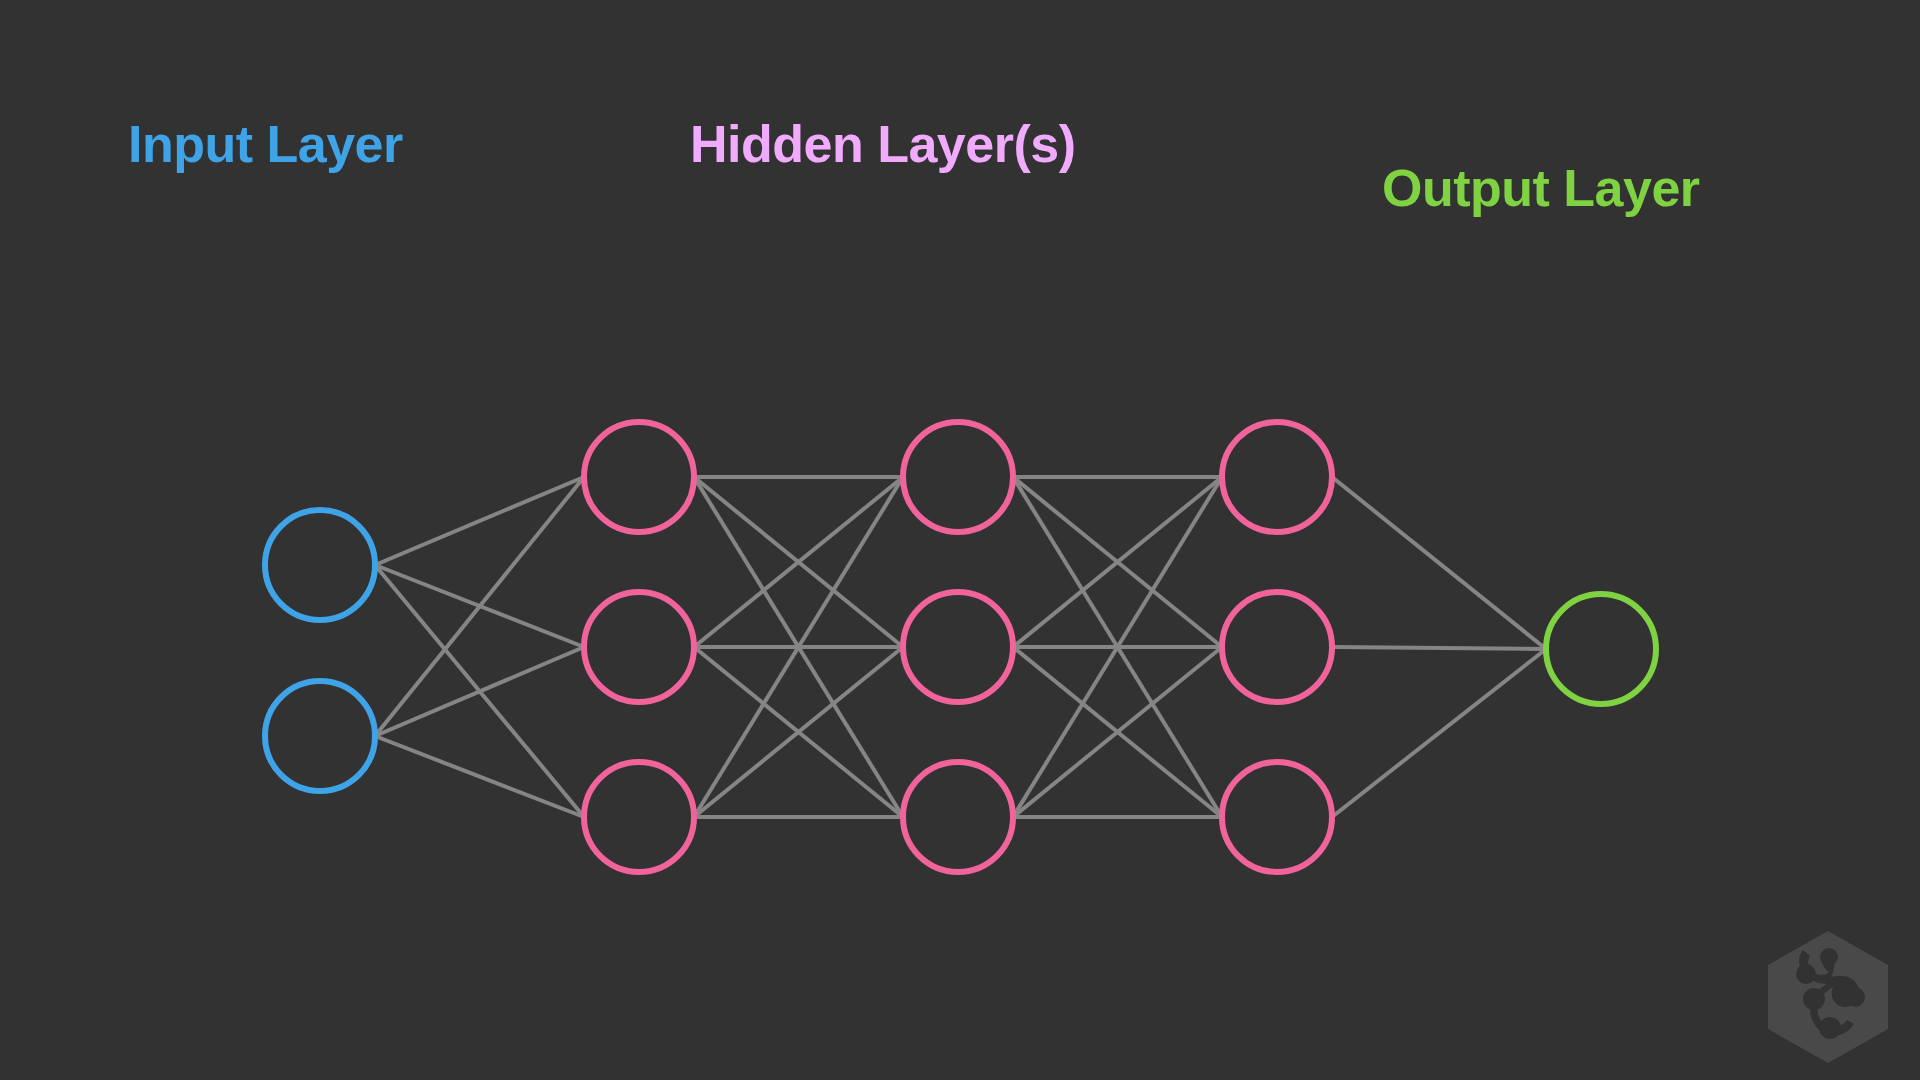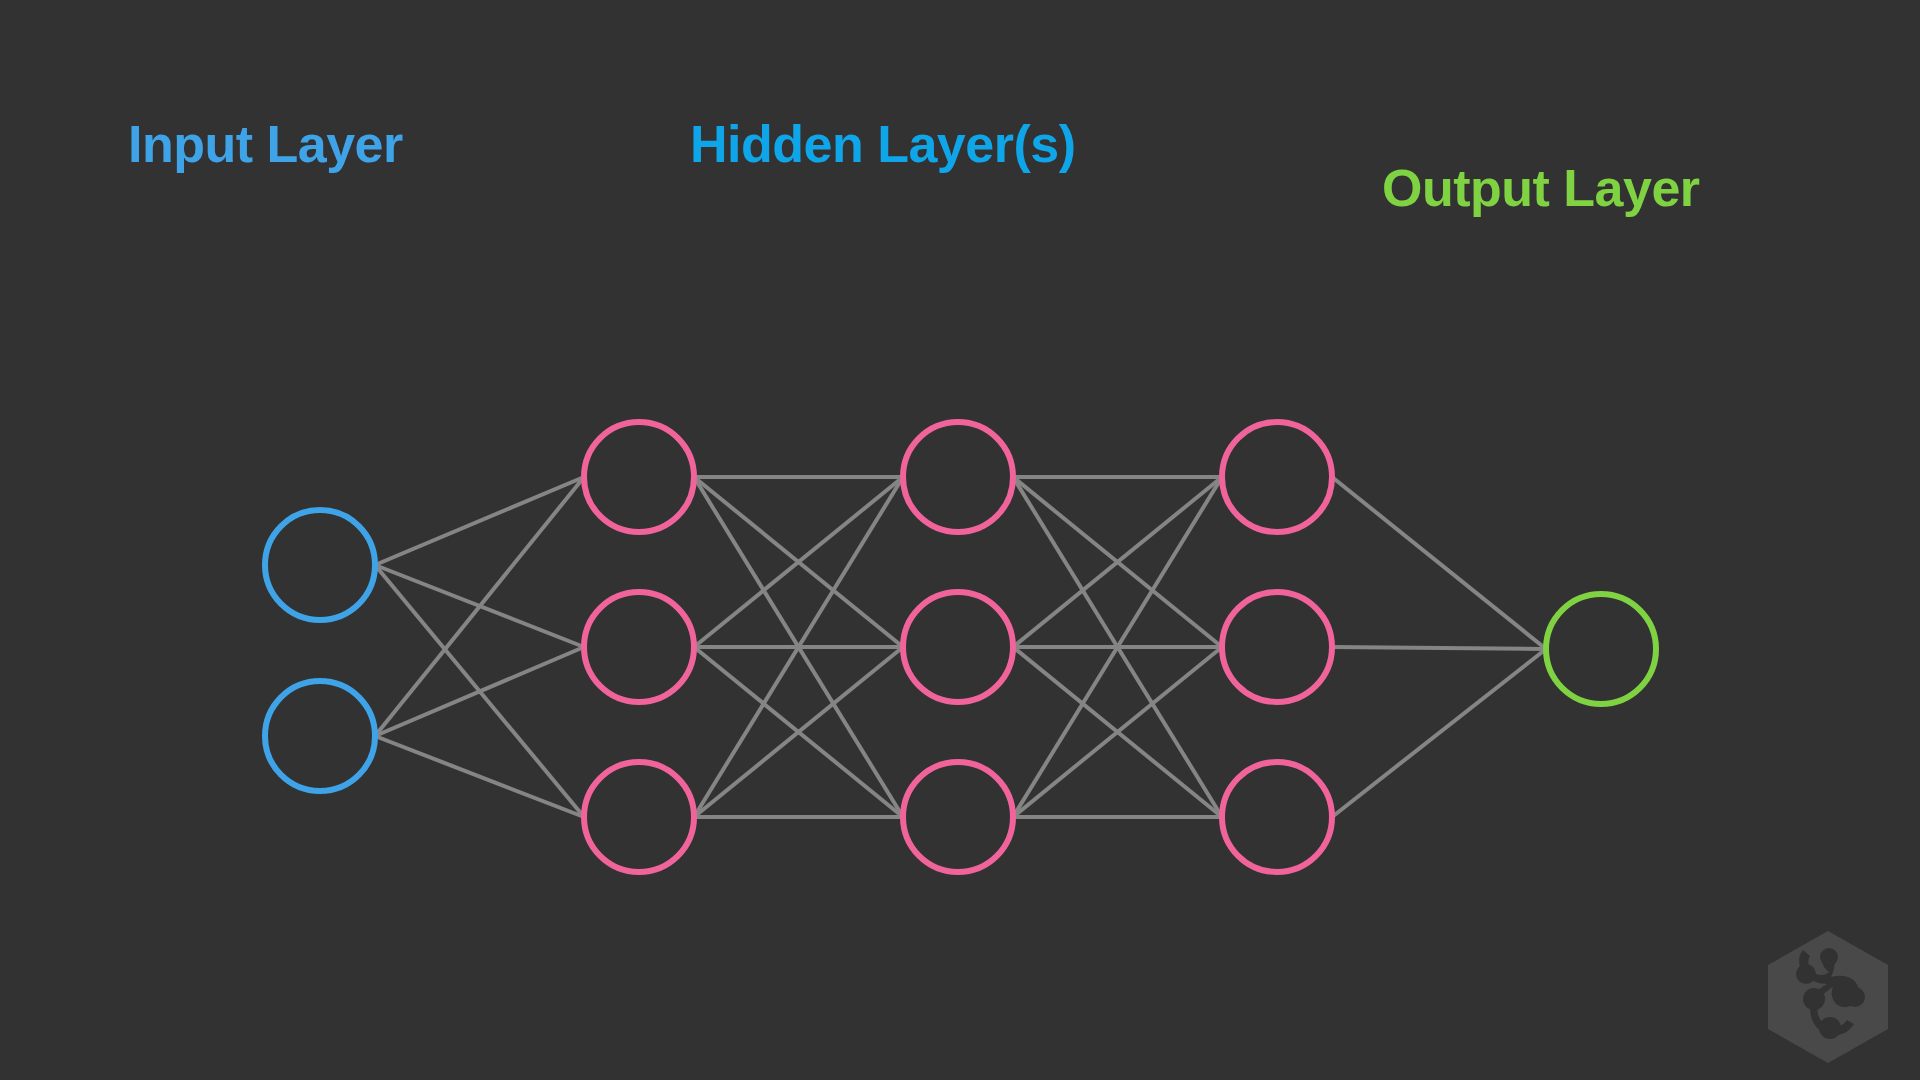--- a/index.html
+++ b/index.html
@@ -53,21 +53,21 @@
     opacity: 1;
   }
 </style>
 </head>
 <body style="background: rgb(51, 50, 50);">
 
 <div id="stage" style="background: rgb(51, 50, 50); width: 1920px; height: 1077px;">
 
   <div class="layer-labels">
     <div class="layer-label" id="label-input" style="color: rgb(63, 163, 232);">Input Layer</div>
-    <div class="layer-label" id="label-hidden" style="color: #0ea5e9;">Hidden Layer(s)</div>
+    <div class="layer-label" id="label-hidden" style="color: #f0abfc;">Hidden Layer(s)</div>
     <div class="layer-label" id="label-output" style="color: rgb(127, 210, 65);">Output Layer</div>
   </div>
 
   <svg id="net-svg" viewBox="0 0 1920 1080">
     <g id="edges-group">
         <line x1="375" y1="565" x2="584" y2="477" stroke="#858585" stroke-width="4" class="edge"></line>
         <line x1="375" y1="565" x2="584" y2="647" stroke="#858585" stroke-width="4" class="edge"></line>
         <line x1="375" y1="565" x2="584" y2="817" stroke="#858585" stroke-width="4" class="edge"></line>
         <line x1="375" y1="736" x2="584" y2="477" stroke="#858585" stroke-width="4" class="edge"></line>
         <line x1="375" y1="736" x2="584" y2="647" stroke="#858585" stroke-width="4" class="edge"></line>

